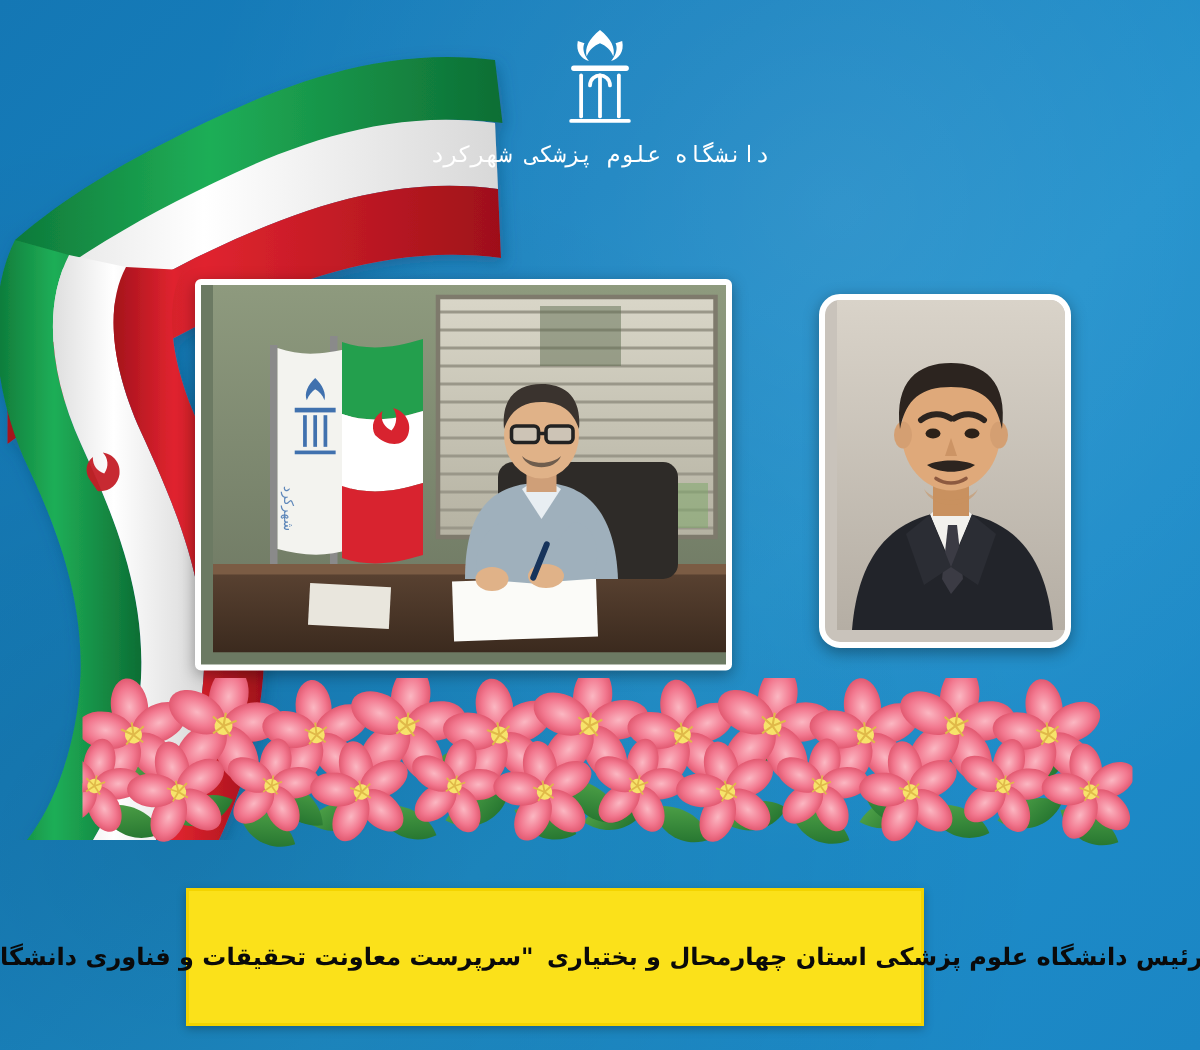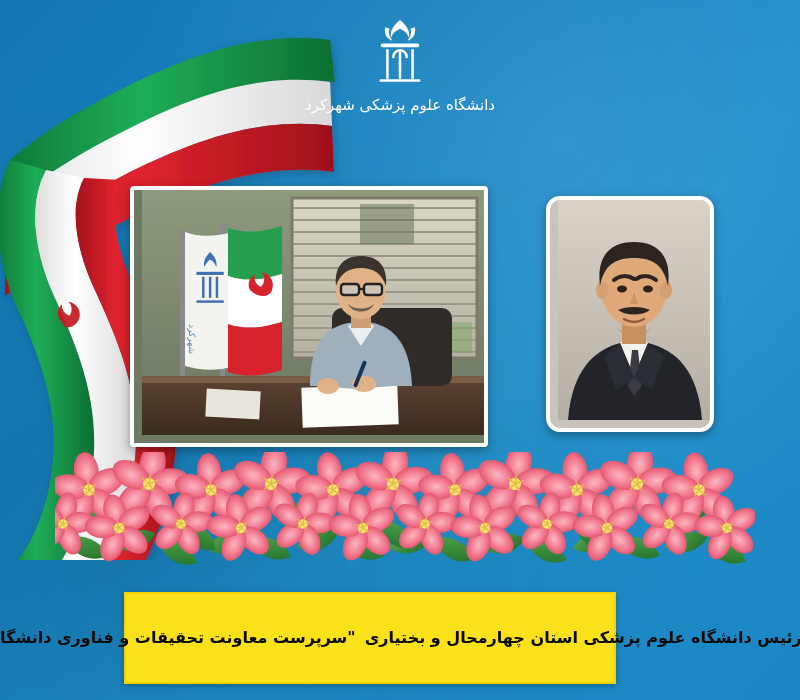--- a/index.html
+++ b/index.html
@@ -44,20 +44,21 @@
     height: 74px;
     margin: 0 auto 6px auto;
     display: block;
   }
   .logo-title {
     font-size: 15px;
     line-height: 1.5;
     letter-spacing: 0.5px;
     color: #ffffff;
     white-space: nowrap;
+    font-family: Liberation Mono, monospace;
   }
   .logo-sub {
     font-size: 10.5px;
     line-height: 1.6;
     color: #ffffff;
     margin-top: 3px;
     white-space: nowrap;
     opacity: 0.97;
   }
 

